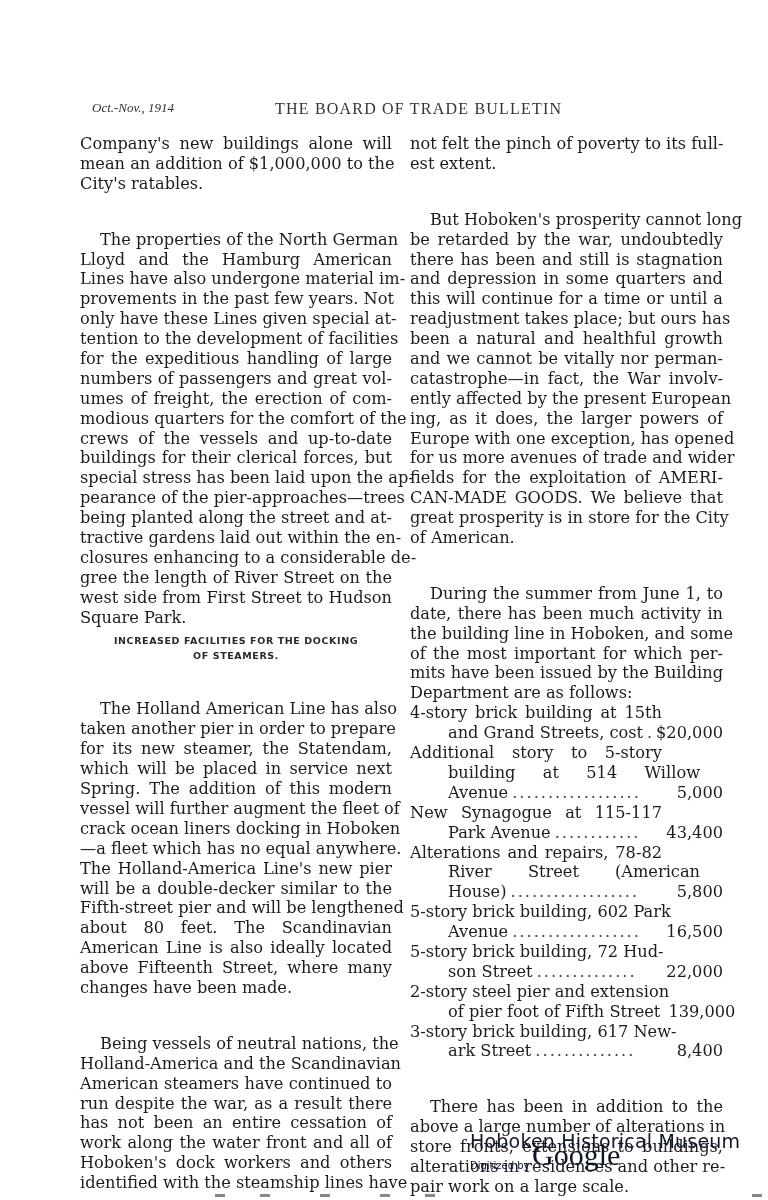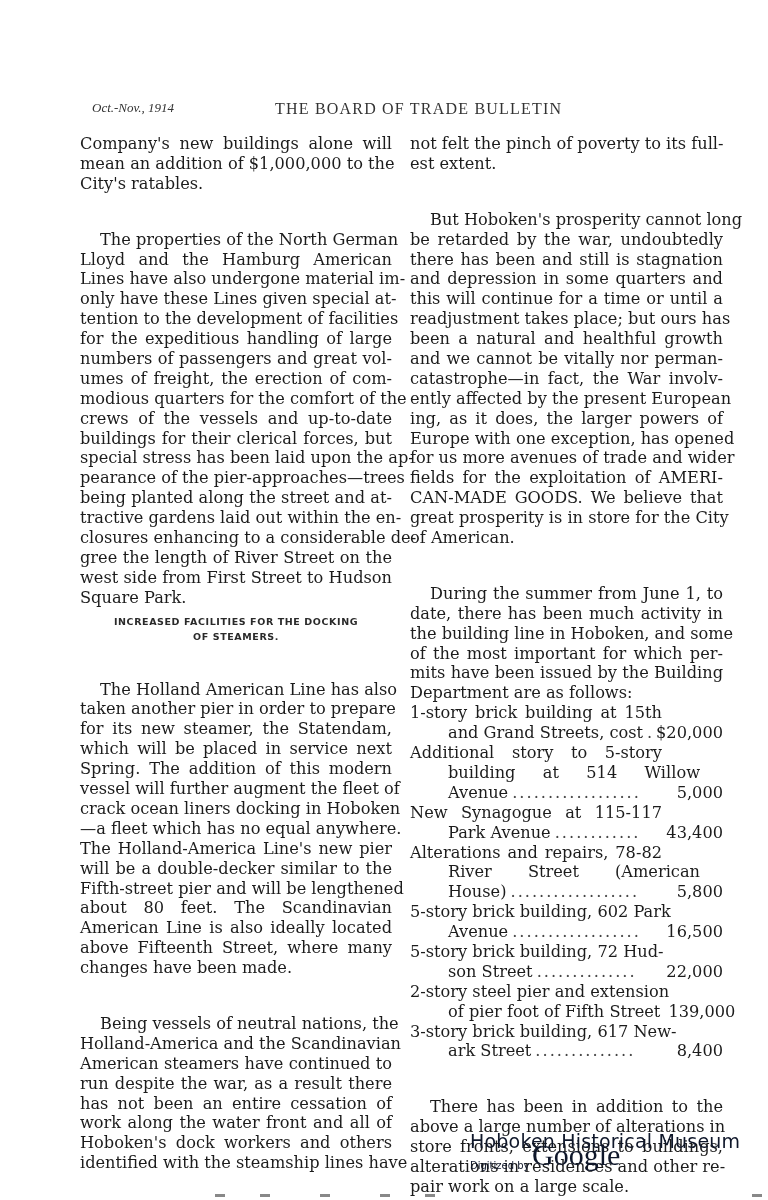--- a/index.html
+++ b/index.html
@@ -58,20 +58,21 @@
 <div class="col col-left">
   <div id="l-p1">
       <span class="line">Company's new buildings alone will</span>
       <span class="line">mean an addition of $1,000,000 to the</span>
       <span class="line last">City's ratables.</span>
     </div>
   <div id="l-p2">
       <span class="line indent">The properties of the North German</span>
       <span class="line">Lloyd and the Hamburg American</span>
       <span class="line">Lines have also undergone material im-</span>
+      <span class="line">provements in the past few years. Not</span>
       <span class="line">only have these Lines given special at-</span>
       <span class="line">tention to the development of facilities</span>
       <span class="line">for the expeditious handling of large</span>
       <span class="line">numbers of passengers and great vol-</span>
       <span class="line">umes of freight, the erection of com-</span>
       <span class="line">modious quarters for the comfort of the</span>
       <span class="line">crews of the vessels and up-to-date</span>
       <span class="line">buildings for their clerical forces, but</span>
       <span class="line">special stress has been laid upon the ap-</span>
       <span class="line">pearance of the pier-approaches—trees</span>
@@ -142,21 +143,21 @@
   <div id="r-p3">
       <span class="line indent">During the summer from June 1, to</span>
       <span class="line">date, there has been much activity in</span>
       <span class="line">the building line in Hoboken, and some</span>
       <span class="line">of the most important for which per-</span>
       <span class="line">mits have been issued by the Building</span>
       <span class="line last">Department are as follows:</span>
     </div>
   <div id="r-permits">
       <div class="permit">
-        <span class="pl first">1-story brick building at 15th</span>
+        <span class="pl first">4-story brick building at 15th</span>
         <span class="pl cont">
           <span class="txt">and Grand Streets, cost</span>
           <span class="dots">...</span>
           <span class="amt">$20,000</span>
         </span>
       </div>
       <div class="permit">
         <span class="pl first">Additional story to 5-story</span>
         <span class="pl sub first">building at 514 Willow</span>
         <span class="pl cont">

